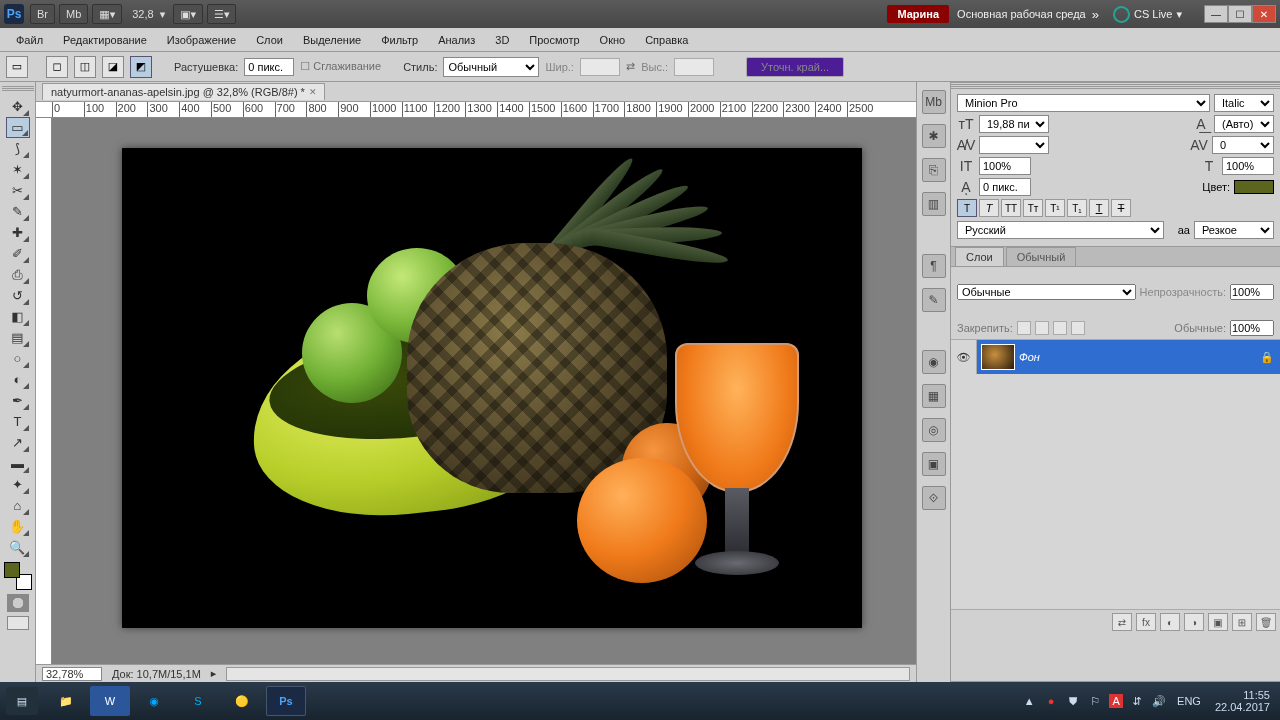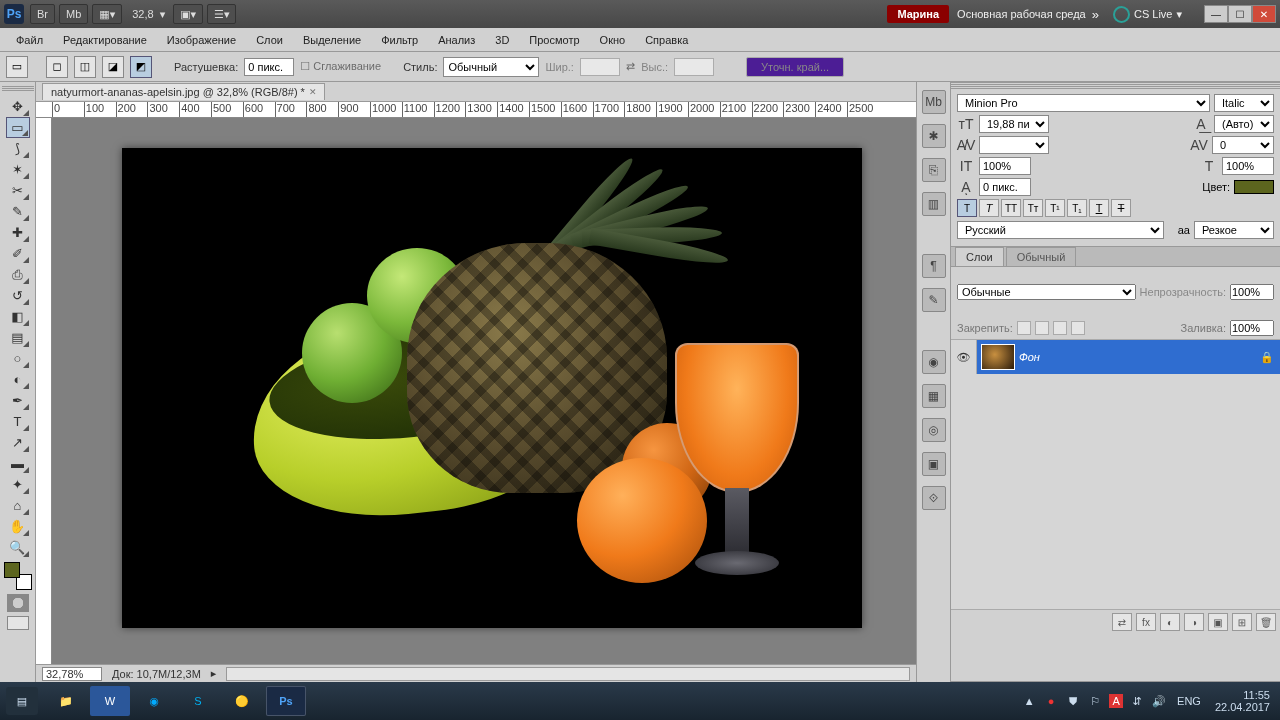--- a/index.html
+++ b/index.html
@@ -271,21 +271,21 @@
           <div class="goblet"></div>
             <div class="stem"></div>
             <div class="base"></div>
         </div>
         <div class="orange1"></div>
       </div>
     </div>
   </div>
   <div class="doc-status">
     <span class="zoom">32,78%</span>
-    <span>Док: 10,7M/12,3M</span>
+    <span>Док: 10,7M/15,1M</span>
     <span>▸</span>
     <div class="scroll"></div>
   </div>
 </div>
 
 <div class="rightdock">
   <div class="dock-icons">
     <div class="dicon">Mb</div>
     <div class="dicon">✱</div>
     <div class="dicon">⎘</div>
@@ -373,21 +373,21 @@
           <span style="color:#888">Непрозрачность:</span>
           <input style="width: 44px;" value="100%">
         </div>
         <div class="layers-lock">
           <span>Закрепить:</span>
           <span class="lock-ic"></span>
           <span class="lock-ic"></span>
           <span class="lock-ic"></span>
           <span class="lock-ic"></span>
           <span style="flex:1"></span>
-          <span>Заливка:</span>
+          <span>Обычные:</span>
           <input style="width: 44px;" value="100%">
         </div>
         <div class="layer-list">
           <div class="layer-row">
             <div class="eye">👁</div>
             <div class="thumb"></div>
             <div class="lname">Фон</div>
             <div class="lock">🔒</div>
           </div>
         </div>

